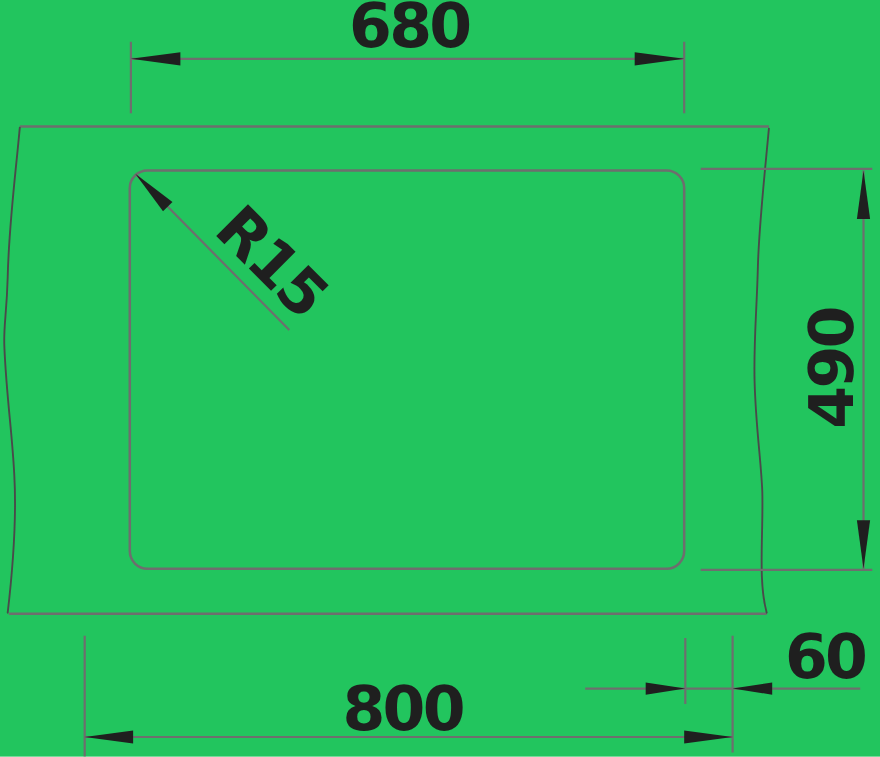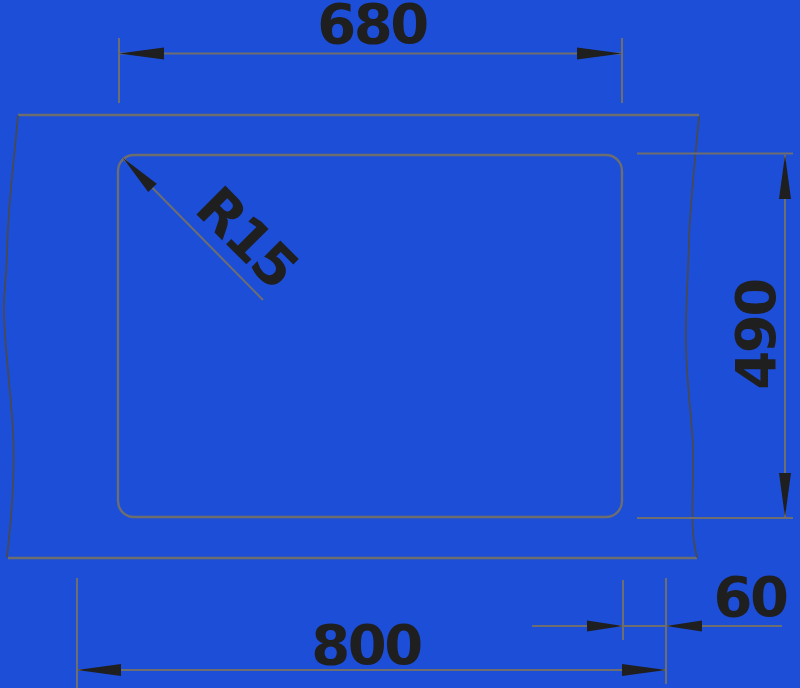--- a/index.html
+++ b/index.html
@@ -4,21 +4,21 @@
 <style>
   html, body {
     margin: 0;
     padding: 0;
     background: #ffffff;
   }
   .stage {
     position: relative;
     width: 800px;
     height: 688px;
-    background: #1d4ed8;
+    background: #22c55e;
     overflow: hidden;
   }
   svg.drawing {
     position: absolute;
     left: 0;
     top: 0;
     display: block;
   }
   svg.drawing text {
     font-family: "DejaVu Sans", "Liberation Sans", sans-serif;

